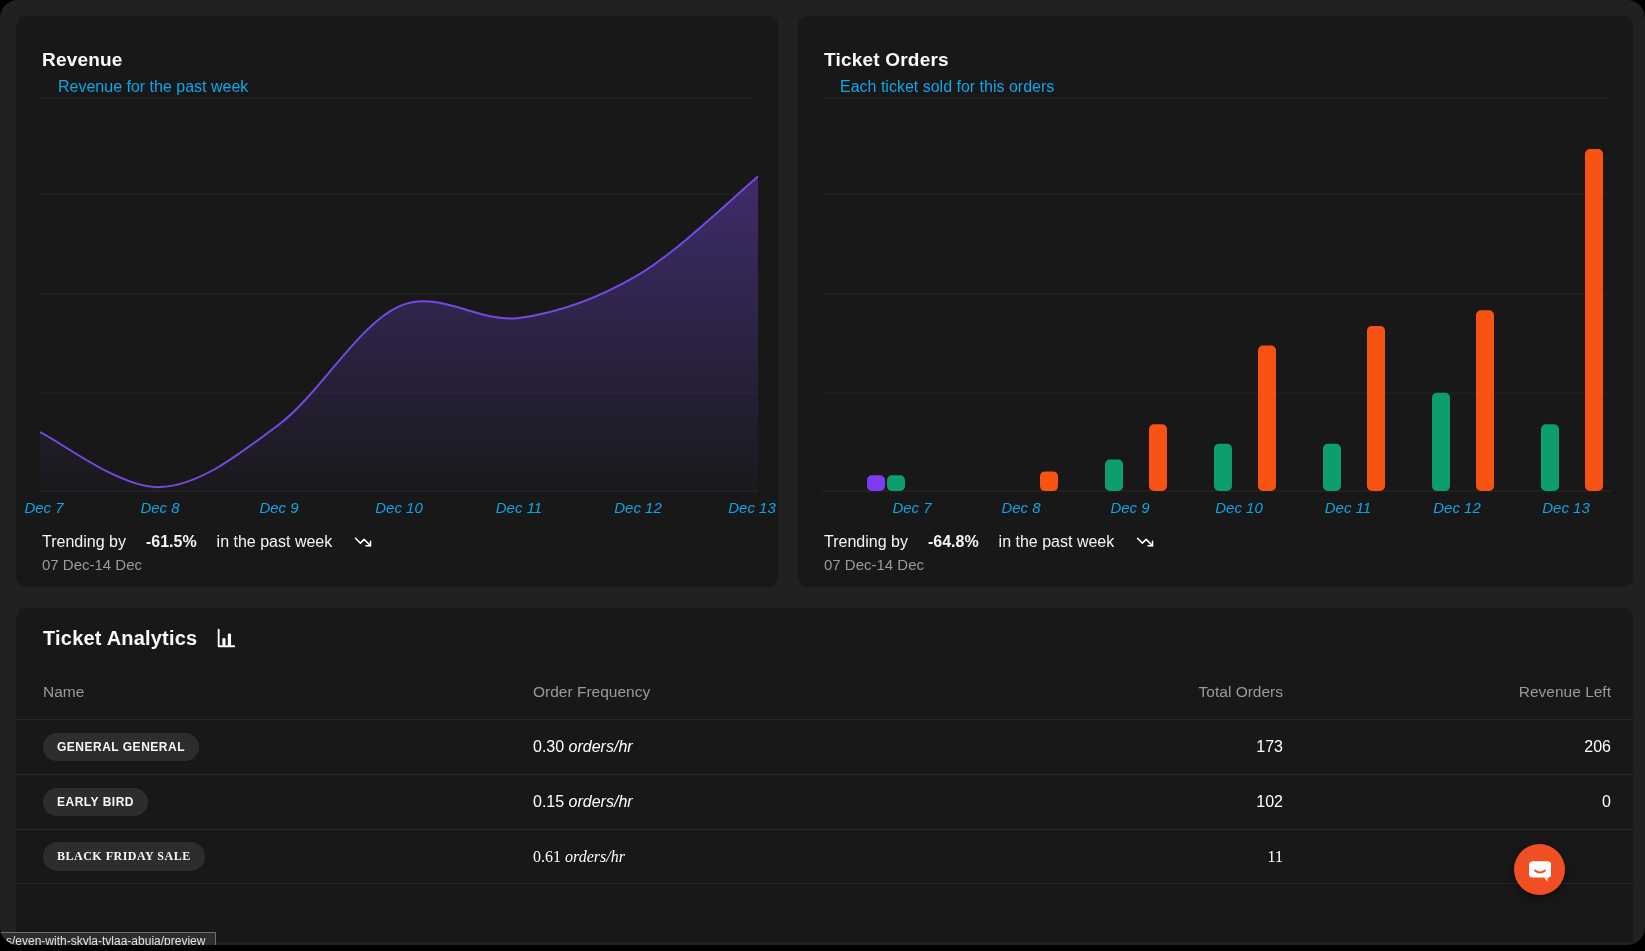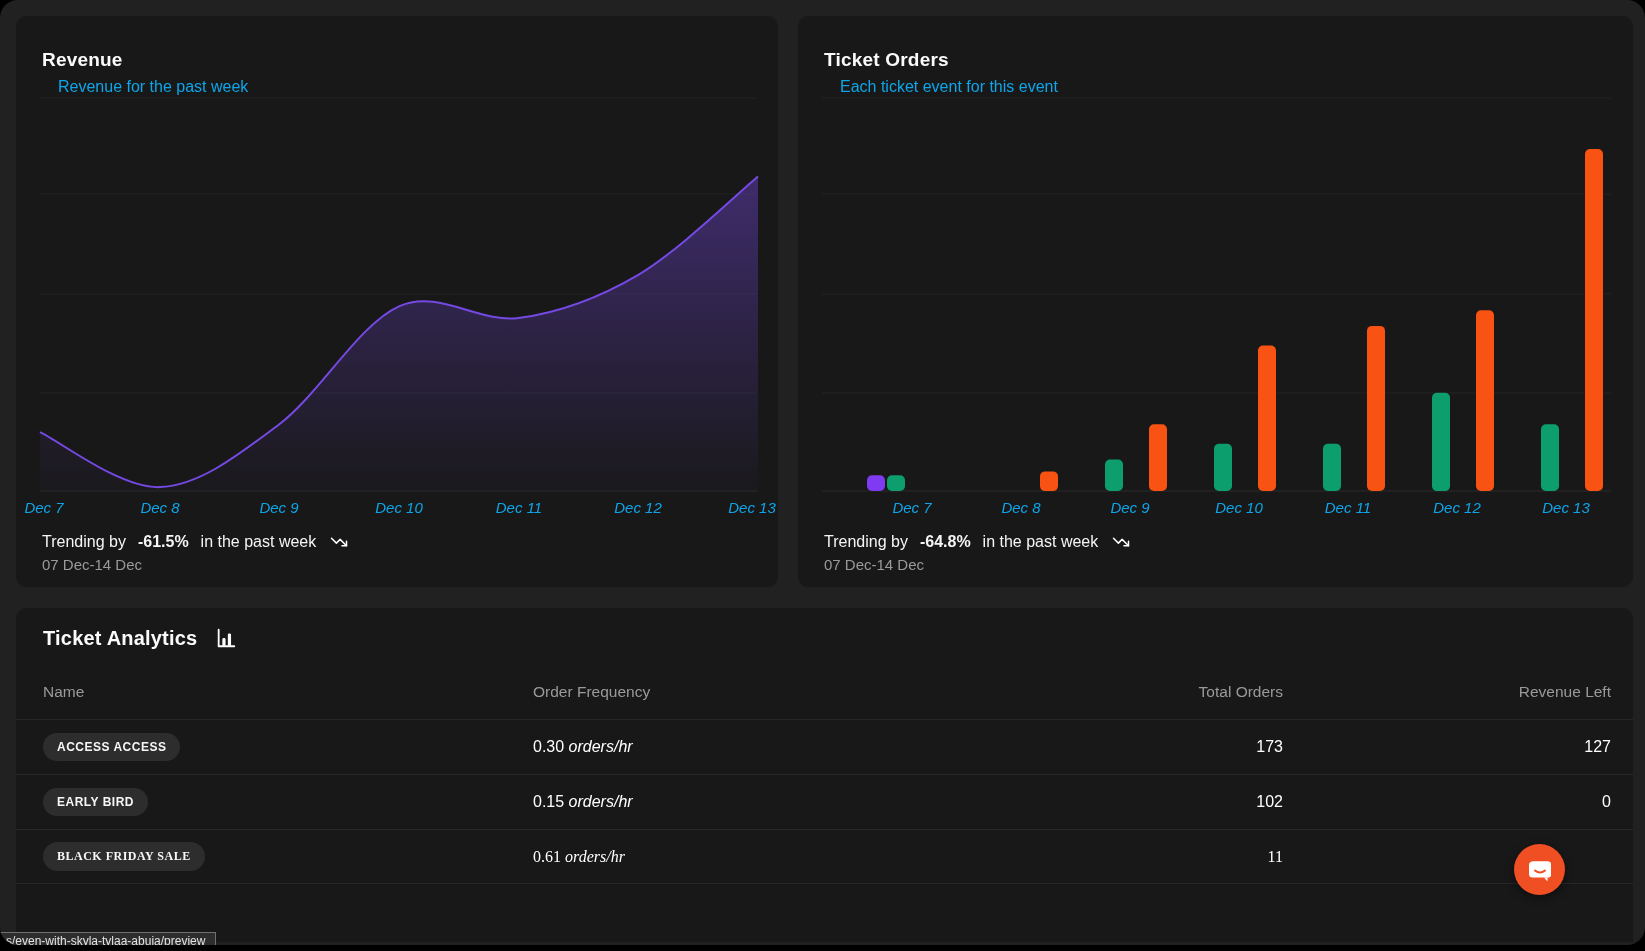--- a/index.html
+++ b/index.html
@@ -40,21 +40,21 @@
   #orders-card .xlabels span:nth-child(1){left:114px;}
   #orders-card .xlabels span:nth-child(2){left:223px;}
   #orders-card .xlabels span:nth-child(3){left:332px;}
   #orders-card .xlabels span:nth-child(4){left:441px;}
   #orders-card .xlabels span:nth-child(5){left:550px;}
   #orders-card .xlabels span:nth-child(6){left:659px;}
   #orders-card .xlabels span:nth-child(7){left:768px;}
 
   .trending {
     position:absolute; left:26px; top:517px; font-size:16px; color:#f5f5f5;
-    display:flex; align-items:center; gap:12px; white-space:nowrap;
+    display:flex; align-items:center; gap:20px; white-space:nowrap;
   }
   .trending b { font-weight:700; }
   .trend-icon { width:18px; height:18px; stroke:#fff; fill:none; stroke-width:2; stroke-linecap:round; stroke-linejoin:round; margin-left:2px; }
   .date-range { position:absolute; left:26px; top:540px; font-size:15px; color:#9a9a9a; }
 
   
   .tbl-titlebar { display:flex; gap:18px; padding:19px 0 0 27px; height:57px; }
   .tbl-title { font-size:20px; font-weight:700; color:#fafafa; letter-spacing:.2px; }
   .chart-mini-icon { width:22px; height:22px; stroke:#fff; fill:none; stroke-width:2; stroke-linecap:round; stroke-linejoin:round; cursor:pointer; }
   .tbl-grid { display:grid; grid-template-columns:490px 400px 350px 328px; align-items:center; padding:0 24px 0 27px; }
@@ -127,21 +127,21 @@
       <svg class="trend-icon" viewBox="0 0 24 24">
         <polyline points="22 17 13.5 8.5 8.5 13.5 2 7"></polyline>
           <polyline points="16 17 22 17 22 11"></polyline>
       </svg>
     </div>
     <div class="date-range">07 Dec-14 Dec</div>
   </section>
 
   <section class="card" id="orders-card">
     <h2 class="card-title">Ticket Orders</h2>
-    <p class="card-sub">Each ticket event for this event</p>
+    <p class="card-sub">Each ticket sold for this orders</p>
 
     <svg class="chart-svg" width="837" height="573" viewBox="0 0 837 573">
       <g stroke="#232323" stroke-width="1">
         <line x1="24" y1="82" x2="813" y2="82"></line>
         <line x1="24" y1="178" x2="813" y2="178"></line>
         <line x1="24" y1="278" x2="813" y2="278"></line>
         <line x1="24" y1="377" x2="813" y2="377"></line>
       </g>
       <line x1="24" y1="475" x2="813" y2="475" stroke="#2b2b2b" stroke-width="1"></line>
       <g id="order-bars">
@@ -194,24 +194,24 @@
     </div>
 
     <div class="tbl-grid tbl-head">
       <div>Name</div>
       <div>Order Frequency</div>
       <div>Total Orders</div>
       <div>Revenue Left</div>
     </div>
 
     <div class="tbl-grid tbl-row">
-      <div><span class="pill">ACCESS ACCESS</span></div>
+      <div><span class="pill">GENERAL GENERAL</span></div>
       <div><span>0.30</span> <span class="freq-unit">orders/hr</span></div>
       <div>173</div>
-      <div>127</div>
+      <div>206</div>
     </div>
     <div class="tbl-grid tbl-row">
       <div><span class="pill">EARLY BIRD</span></div>
       <div><span>0.15</span> <span class="freq-unit">orders/hr</span></div>
       <div>102</div>
       <div>0</div>
     </div>
     <div class="tbl-grid tbl-row">
       <div><span class="pill">BLACK FRIDAY SALE</span></div>
       <div><span>0.61</span> <span class="freq-unit">orders/hr</span></div>

